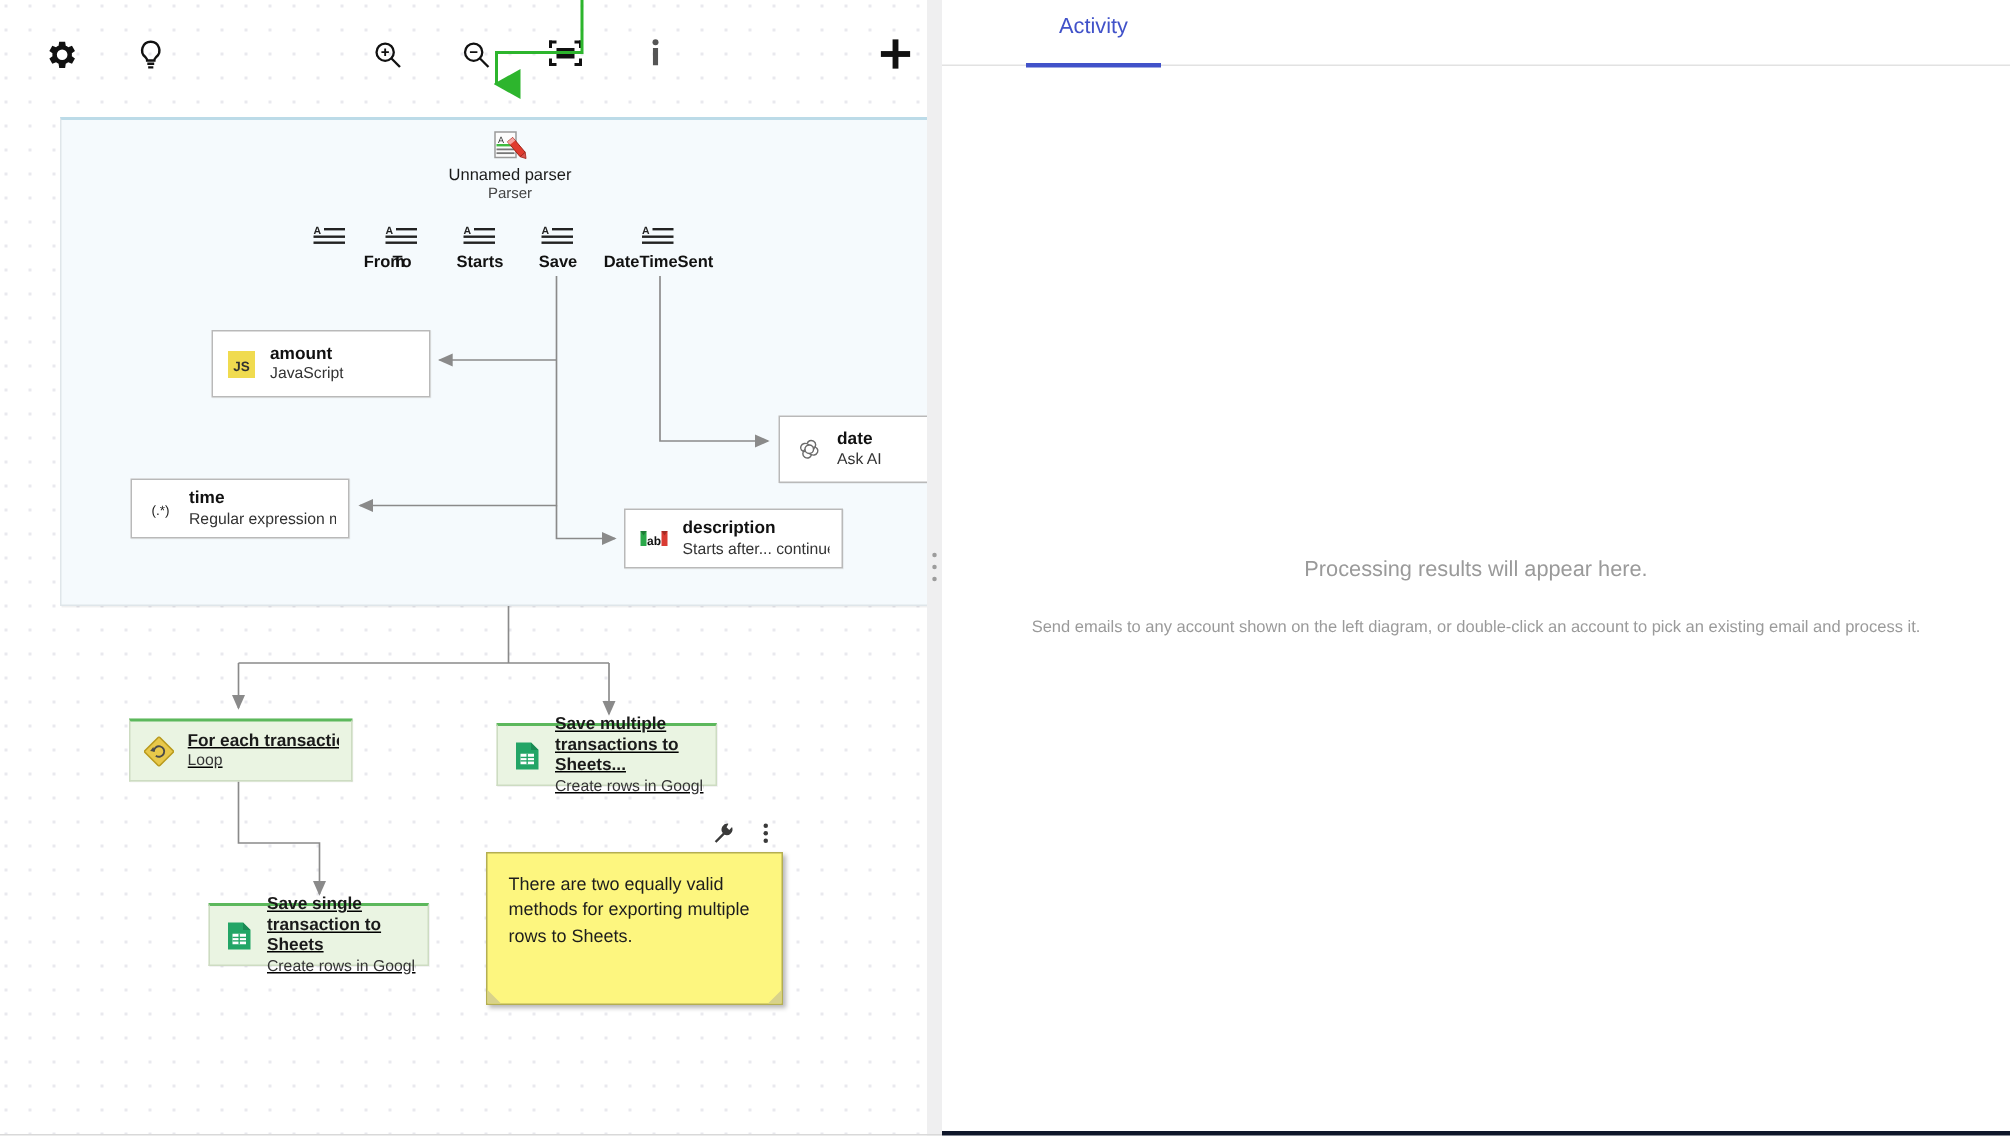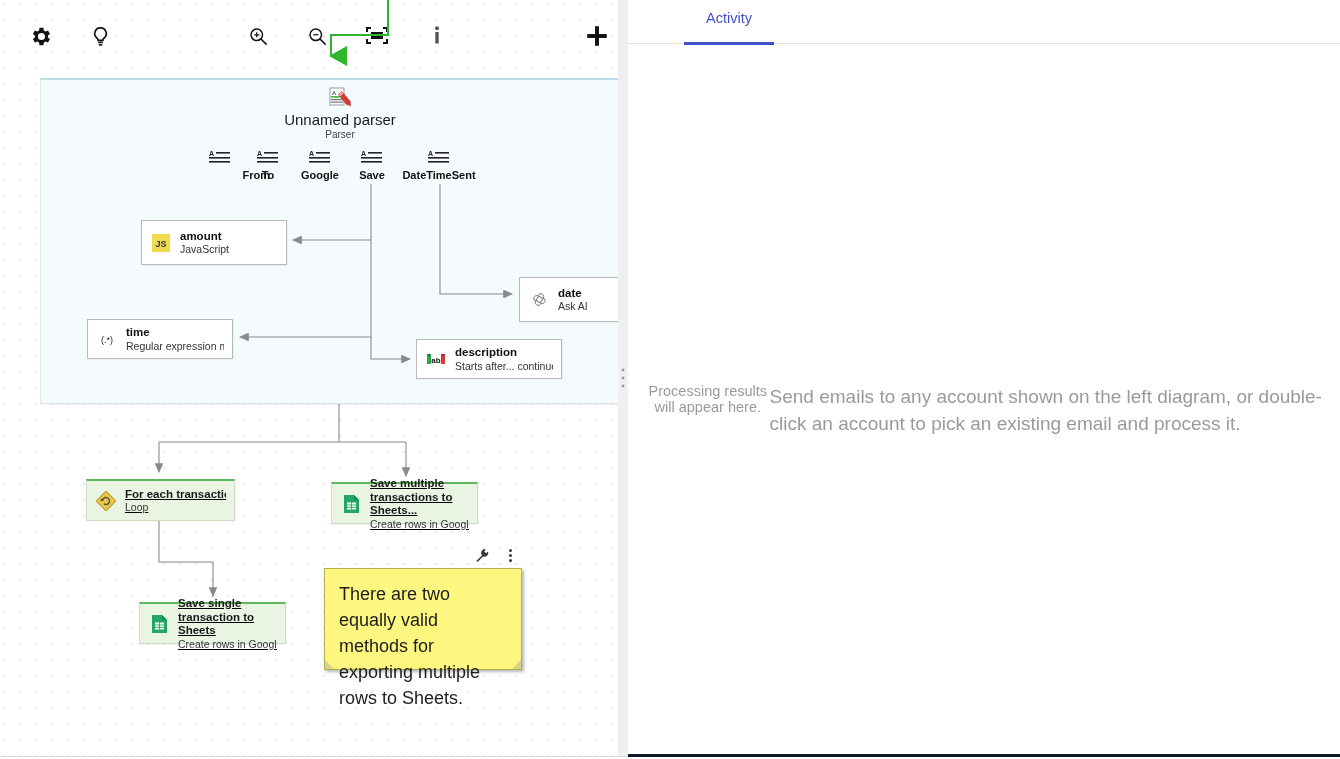--- a/index.html
+++ b/index.html
@@ -49,21 +49,21 @@
     border-top: 2px solid #bcdbe8;
     box-shadow: 1px 1px 0 rgba(0,0,0,0.06);
   }
 
   
   #parser-header {
     position: absolute; left: 255px; top: 86px; width: 170px;
     text-align: center; z-index: 3;
   }
   #parser-header .p-title {
-    font-size: 15px; color: #1b1b1b; margin-top: 3px; font-weight: 400;
+    font-size: 11px; color: #1b1b1b; margin-top: 3px; font-weight: 400;
   }
   #parser-header .p-sub { font-size: 10px; color: #444; margin-top: 1px; }
 
   
   .field {
     position: absolute; z-index: 3; text-align: center; width: 100px;
     margin-left: -50px;
   }
   .field .f-ico { height: 20px; display:flex; align-items:flex-end; justify-content:center; }
   .field .f-label { font-size: 11px; font-weight: bold; color: #111; margin-top: 3px; }
@@ -96,21 +96,21 @@
   
   #sticky {
     position: absolute; left: 324px; top: 568px;
     width: 198px; height: 102px;
     background: #fdf67f;
     border: 1px solid #b4ae52;
     box-shadow: 2px 2px 3px rgba(0,0,0,0.28);
     z-index: 5;
     padding: 12px 14px;
   }
-  #sticky .s-text { font-size: 18px; color: #1d1d1d; line-height: 1.45; }
+  #sticky .s-text { font-size: 12px; color: #1d1d1d; line-height: 1.45; }
   #sticky::before, #sticky::after {
     content: ""; position: absolute; bottom: 0; width: 0; height: 0;
   }
   #sticky::before { left: 0; border-bottom: 9px solid #d8d28b; border-right: 9px solid transparent; }
   #sticky::after { right: 0; border-bottom: 9px solid #d8d28b; border-left: 9px solid transparent; }
 
   .sticky-tool {
     position: absolute; z-index: 6; cursor: pointer;
     display: flex; align-items: center; justify-content: center;
   }
@@ -145,27 +145,27 @@
     position: relative; padding: 10px 22px 0 22px;
     font-size: 14.5px; color: #4152c9; cursor: pointer;
     height: 44px; display: flex; align-items: flex-start;
     margin-left: 56px;
   }
   .tab.active::after {
     content: ""; position: absolute; left: 0; right: 0; bottom: -1px;
     height: 3px; background: #4152c9;
   }
   #right-body {
-    flex: 1; display: flex; flex-direction: row;
+    flex: 1; display: flex; flex-direction: column;
     align-items: center; justify-content: center;
     padding: 0 18px;
   }
   #right-body .msg1 { font-size: 14.5px; color: #9a9a9a; text-align: center; }
   #right-body .msg2 {
-    font-size: 19px; color: #9a9a9a; text-align: left;
+    font-size: 11px; color: #9a9a9a; text-align: center;
     margin-top: 23px; max-width: 648px; line-height: 1.42;
   }
 
   
   #wires { position: absolute; inset: 0; z-index: 2; pointer-events: none; }
 </style>
 </head>
 <body>
 
 <div id="app">
@@ -244,21 +244,21 @@
     </div>
     <div class="field" style="left:320px; top:146px;">
       <div class="f-ico">
         <svg width="24" height="18" viewBox="0 0 24 18">
             <text x="1" y="8" font-size="7" font-weight="bold" fill="#222" font-family="Liberation Sans, sans-serif">A</text>
             <rect x="8" y="4" width="14" height="1.6" fill="#222"></rect>
             <rect x="1" y="9" width="21" height="1.6" fill="#222"></rect>
             <rect x="1" y="13" width="21" height="1.6" fill="#222"></rect>
           </svg>
       </div>
-      <div class="f-label">Google</div>
+      <div class="f-label">Starts</div>
     </div>
     <div class="field" style="left:372px; top:146px;">
       <div class="f-ico">
         <svg width="24" height="18" viewBox="0 0 24 18">
             <text x="1" y="8" font-size="7" font-weight="bold" fill="#222" font-family="Liberation Sans, sans-serif">A</text>
             <rect x="8" y="4" width="14" height="1.6" fill="#222"></rect>
             <rect x="1" y="9" width="21" height="1.6" fill="#222"></rect>
             <rect x="1" y="13" width="21" height="1.6" fill="#222"></rect>
           </svg>
       </div>

